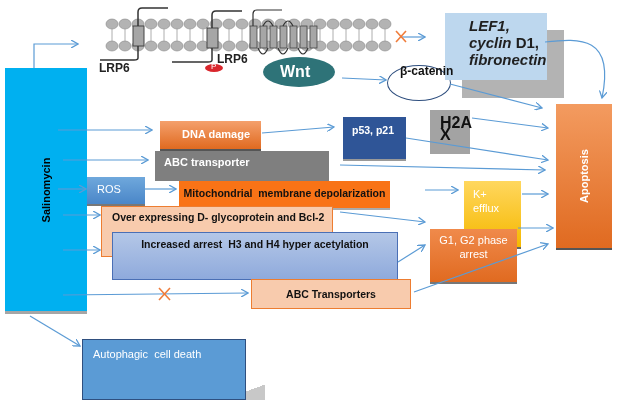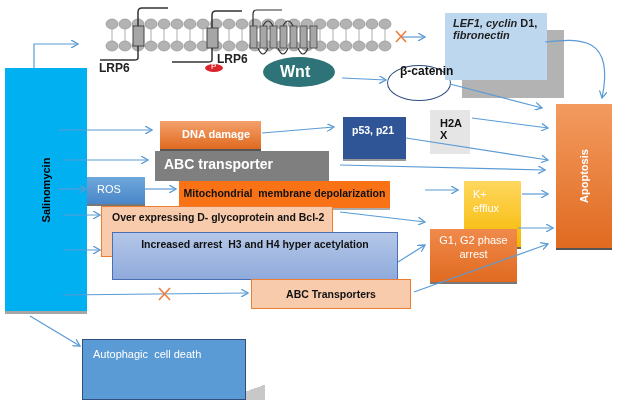--- a/index.html
+++ b/index.html
@@ -109,41 +109,41 @@
 <div class="lbl" style="left:99px;top:61px;font-size:12px;font-weight:bold;color:#222;z-index:5;">LRP6</div>
 <div class="lbl" style="left:217px;top:52px;font-size:12px;font-weight:bold;color:#222;z-index:5;">LRP6</div>
 <div class="lbl" style="left:211px;top:62px;font-size:8px;color:#fff;z-index:5;">P</div>
 <div class="lbl" style="left:280px;top:63px;font-size:16px;font-weight:bold;color:#fff;z-index:5;">Wnt</div>
 
 <div class="box" style="left:5px;top:68px;width:82px;height:246px;background:#00b0f0;border-bottom:3px solid #a6a6a6;z-index:2;">
   <div style="position:absolute;left:50%;top:50%;transform:translate(-50%,-50%) rotate(-90deg);white-space:nowrap;font-size:11px;color:#000;">Salinomycin</div>
 </div>
 
 <div class="box" style="left:462px;top:30px;width:102px;height:68px;background:#b3b3b3;z-index:2;"></div>
-<div class="box" style="left:445px;top:13px;width:102px;height:67px;background:#bdd7ee;padding:4px 0 0 8px;font-size:11px;color:#1f1f1f;z-index:3;">
+<div class="box" style="left:445px;top:13px;width:102px;height:67px;background:#bdd7ee;padding:4px 0 0 24px;font-size:15px;color:#1f1f1f;z-index:3;">
   <span style="font-style:italic;">LEF1, cyclin</span><span> D1,</span><br>
   <span style="font-style:italic;">fibronectin</span>
 </div>
 
 <div class="box" style="left:387px;top:65px;width:64px;height:36px;border:1px solid #2f4f7f;border-radius:50%;background:transparent;z-index:2;"></div>
 <div class="lbl" style="left:400px;top:64px;font-size:12px;font-weight:bold;color:#111;z-index:4;white-space:nowrap;">β-catenin</div>
 
 <div class="box" style="left:160px;top:121px;width:101px;height:30px;background:linear-gradient(#f4a06c,#e06a20);border-bottom:2px solid #555;color:#fff;padding:7px 0 0 22px;z-index:3;">
   <span>DNA damage</span>
 </div>
 
-<div class="box" style="left:155px;top:151px;width:174px;height:30px;background:#7f7f7f;color:#fff;padding:5px 0 0 9px;font-size:14px;z-index:2;">
+<div class="box" style="left:155px;top:151px;width:174px;height:30px;background:#7f7f7f;color:#fff;padding:5px 0 0 9px;font-size:11px;z-index:2;">
   <span>ABC transporter</span>
 </div>
 
 <div class="box" style="left:343px;top:117px;width:63px;height:44px;background:#2f5597;color:#fff;padding:7px 0 0 9px;font-size:10.5px;border-bottom:2px solid #999;z-index:3;">
   <span>p53, p21</span>
 </div>
 
-<div class="box" style="left:430px;top:110px;width:40px;height:44px;background:#e5e5e5;color:#111;padding:7px 0 0 10px;font-size:11px;line-height:12px;z-index:3;">
+<div class="box" style="left:430px;top:110px;width:40px;height:44px;background:#a3a3a3;color:#111;padding:7px 0 0 10px;font-size:16px;line-height:12px;z-index:3;">
   <span>H2A</span><br>
   <span>X</span>
 </div>
 
 <div class="box" style="left:87px;top:177px;width:58px;height:29px;background:linear-gradient(#6fa8dc,#4a86c8);border-bottom:2px solid #777;color:#fff;font-weight:normal;padding:6px 11px 0 10px;z-index:3;">
   <span>ROS</span>
 </div>
 
 <div class="box" style="left:179px;top:181px;width:211px;height:29px;background:#f97316;border-bottom:2px solid #aaa;color:#111;text-align:center;padding-top:6px;font-size:10.5px;z-index:3;">
   <span style="white-space:pre;">Mitochondrial  membrane depolarization</span>

